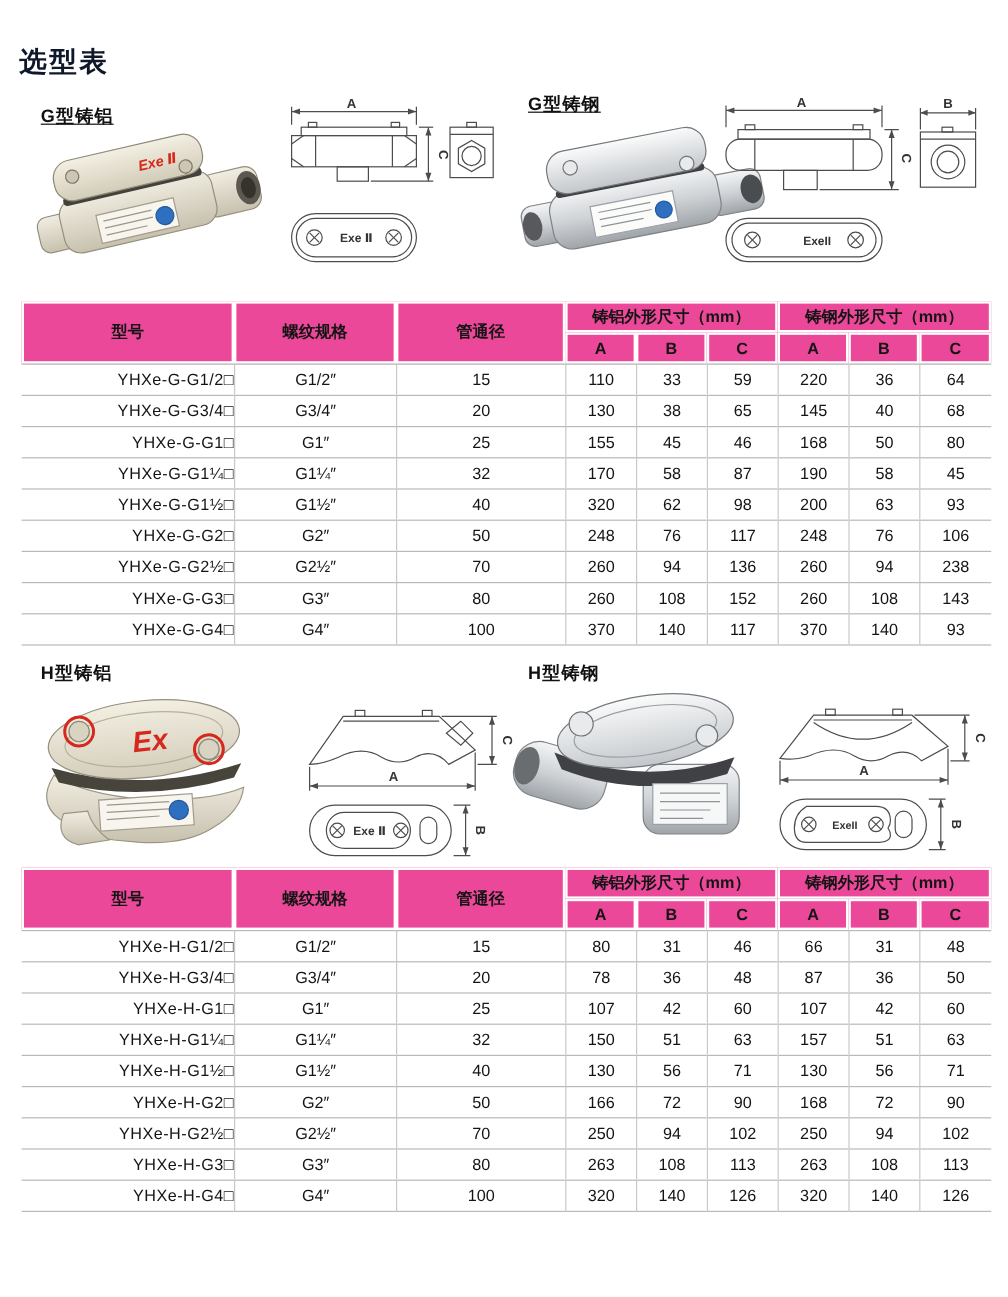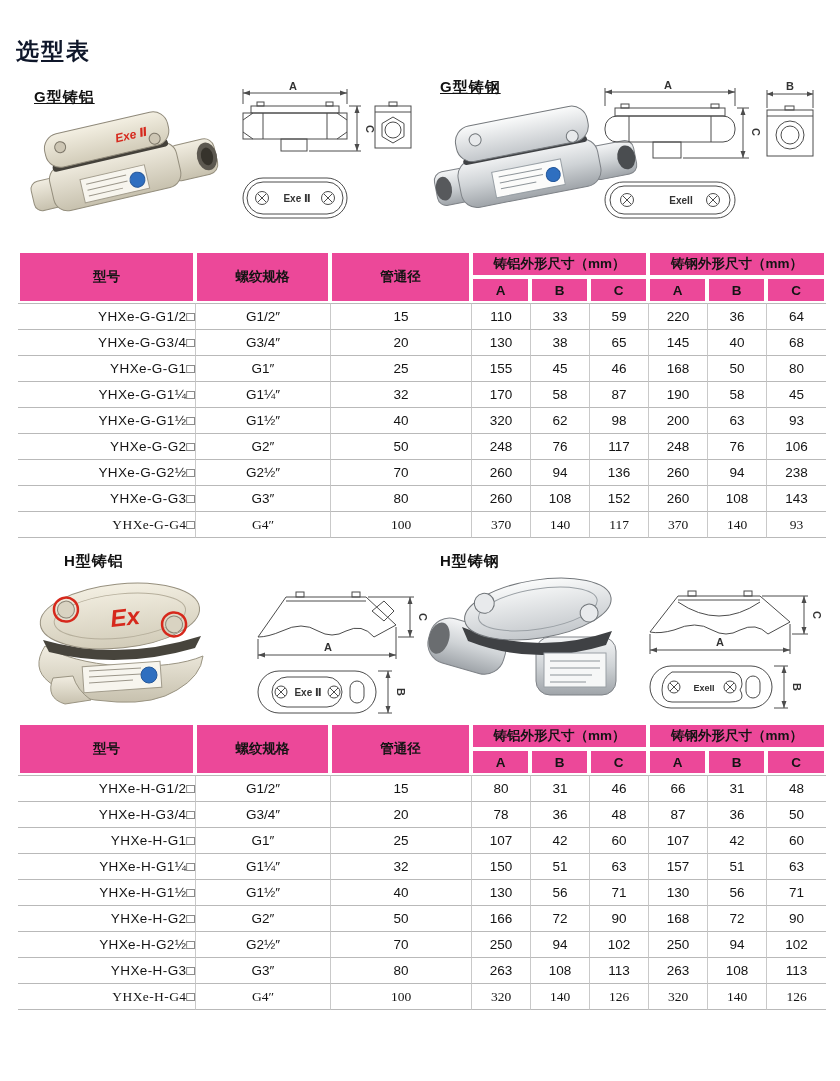--- a/index.html
+++ b/index.html
@@ -15,34 +15,34 @@
   table.spec{border-collapse:separate;border-spacing:0;table-layout:fixed;width:808px;}
   table.spec th{
     background:#ec4899;border:2px solid #ffffff;font-size:13.5px;font-weight:bold;
     height:22px;padding:0;text-align:center;color:#141414;
   }
   table.spec td{
     font-size:13.5px;height:25px;text-align:center;padding:0;color:#141414;
     border-top:1px solid #b9b9b9;background:#fff;
   }
   table.spec td + td{border-left:1px solid #c9c9c9;}
-  table.spec tr:last-child td{border-bottom:1px solid #b9b9b9;font-family:Liberation Serif, serif;}
+  table.spec tr:last-child td{border-bottom:1px solid #b9b9b9;}
   table.spec td.model{text-align:right;padding-left:36px;letter-spacing:0.4px;margin-top:46px;}
 
   svg text{font-family:"Liberation Sans","DejaVu Sans",sans-serif;}
   .drawing text{font-weight:bold;fill:#333;}
 </style>
 </head>
 <body>
 
 <div class="abs page-title">选型表</div>
 
 <div class="abs sec-label" style="left:34px;top:88px;text-decoration:underline;">G型铸铝</div>
 <div class="abs sec-label" style="left:440px;top:78px;text-decoration:underline;">G型铸钢</div>
-<div class="abs sec-label" style="left:34px;top:552px;margin-left:30px;">H型铸铝</div>
+<div class="abs sec-label" style="left:34px;top:552px;">H型铸铝</div>
 <div class="abs sec-label" style="left:440px;top:552px;">H型铸钢</div>
 
 <svg class="abs" style="left:22px;top:100px;" width="205" height="135" viewBox="0 0 205 135">
   <defs>
     <linearGradient id="aluB" x1="0" y1="0" x2="0" y2="1">
       <stop offset="0" stop-color="#f1ede1"></stop>
         <stop offset="1" stop-color="#c7c1ae"></stop>
     </linearGradient>
     <linearGradient id="aluC" x1="0" y1="0" x2="0" y2="1">
       <stop offset="0" stop-color="#f3efe2"></stop>

